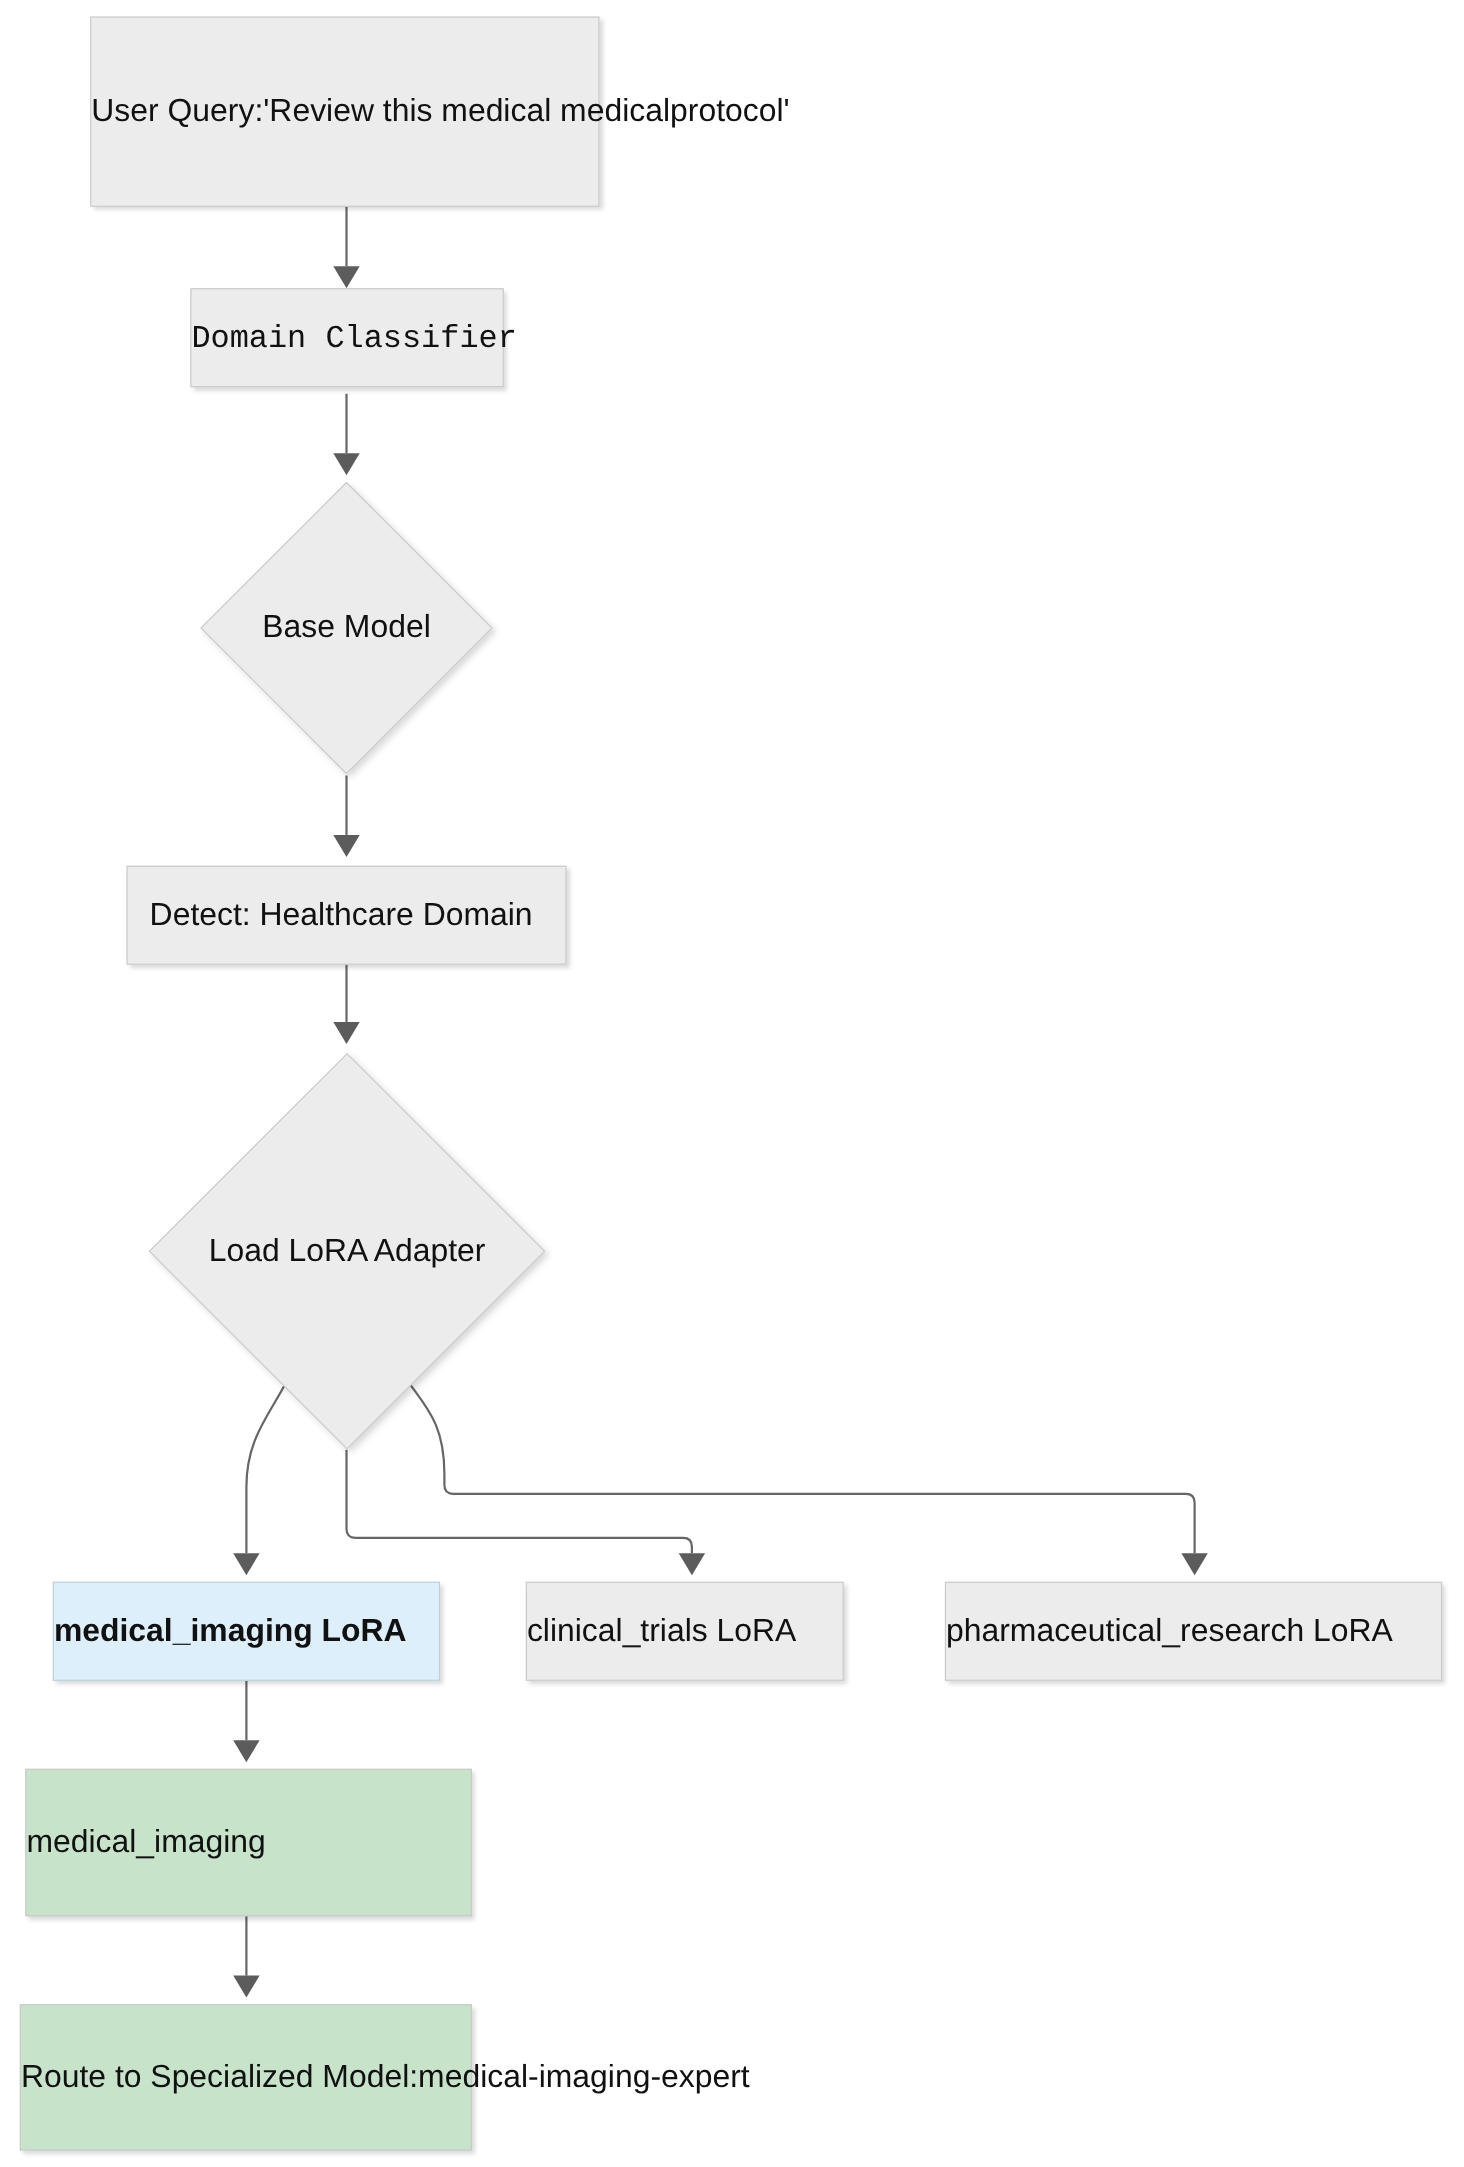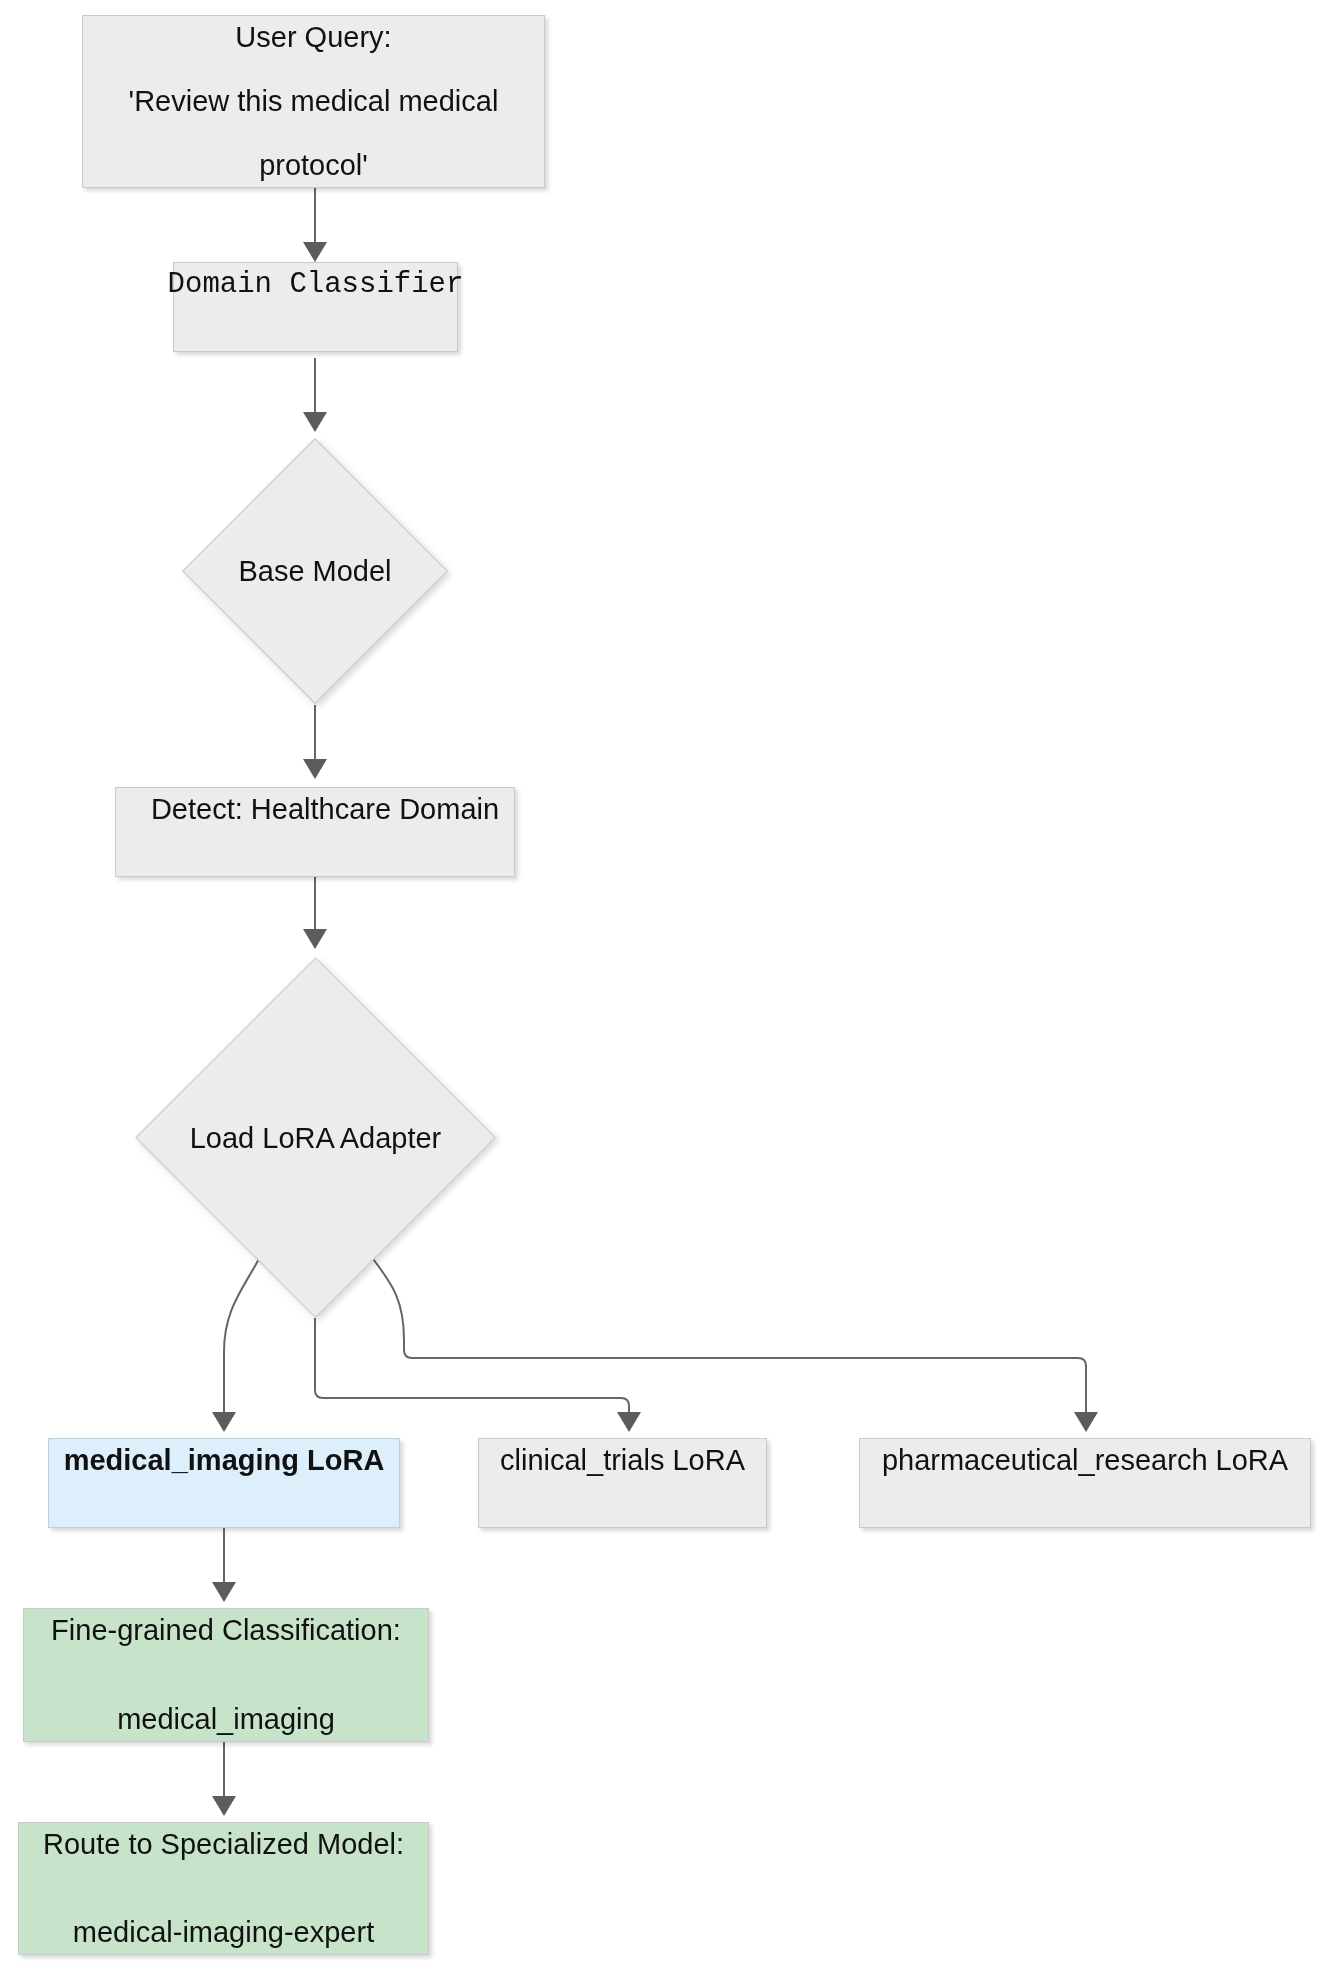--- a/index.html
+++ b/index.html
@@ -13,21 +13,21 @@
   .canvas{
     position:relative;width:1331px;height:1970px;overflow:hidden;
     background:var(--background);
     font-family:"Liberation Sans","DejaVu Sans",sans-serif;
     color:var(--text-color);
   }
   svg.edges{position:absolute;left:0;top:0;width:1331px;height:1970px;}
   svg.edges path{stroke:var(--edge-color);stroke-width:2;fill:none;}
   svg.edges polygon{fill:var(--arrow-fill);stroke:none;}
   .node{
-    position:absolute;display:flex;flex-direction:column;align-items:center;justify-content:space-between;
+    position:absolute;display:flex;flex-direction:row;align-items:center;justify-content:flex-start;
     background:var(--node-fill);border:1.5px solid var(--node-border);
     box-shadow:3px 3px 4px rgba(0,0,0,0.15);
     font-size:29px;line-height:43px;text-align:center;box-sizing:border-box;
     white-space:nowrap;
   }
   .node.blue{background:var(--blue-fill);border-color:var(--blue-border);font-weight:bold;}
   .node.green{background:var(--green-fill);border-color:var(--green-border);}
   .diamond-wrap{position:absolute;filter:drop-shadow(3px 3px 3px rgba(0,0,0,0.15));}
   .diamond-shape{
     position:absolute;left:0;top:0;width:100%;height:100%;
@@ -86,21 +86,20 @@
     <div class="diamond-label">Load LoRA Adapter</div>
   </div>
 
   <div class="node blue" style="left:48px;top:1438px;width:352px;height:90px;">medical_imaging LoRA</div>
 
   <div class="node" style="left:478px;top:1438px;width:289px;height:90px;">clinical_trials LoRA</div>
 
   <div class="node" style="left:859px;top:1438px;width:452px;height:90px;">pharmaceutical_research LoRA</div>
 
   <div class="node green" style="left:23px;top:1608px;width:406px;height:134px;">
-    <span class="line">Fine-grained Classification:</span>
     <span class="line">medical_imaging</span>
   </div>
 
   <div class="node green" style="left:18px;top:1822px;width:411px;height:133px;">
     <span class="line">Route to Specialized Model:</span>
     <span class="line">medical-imaging-expert</span>
   </div>
 
 </div>
 

